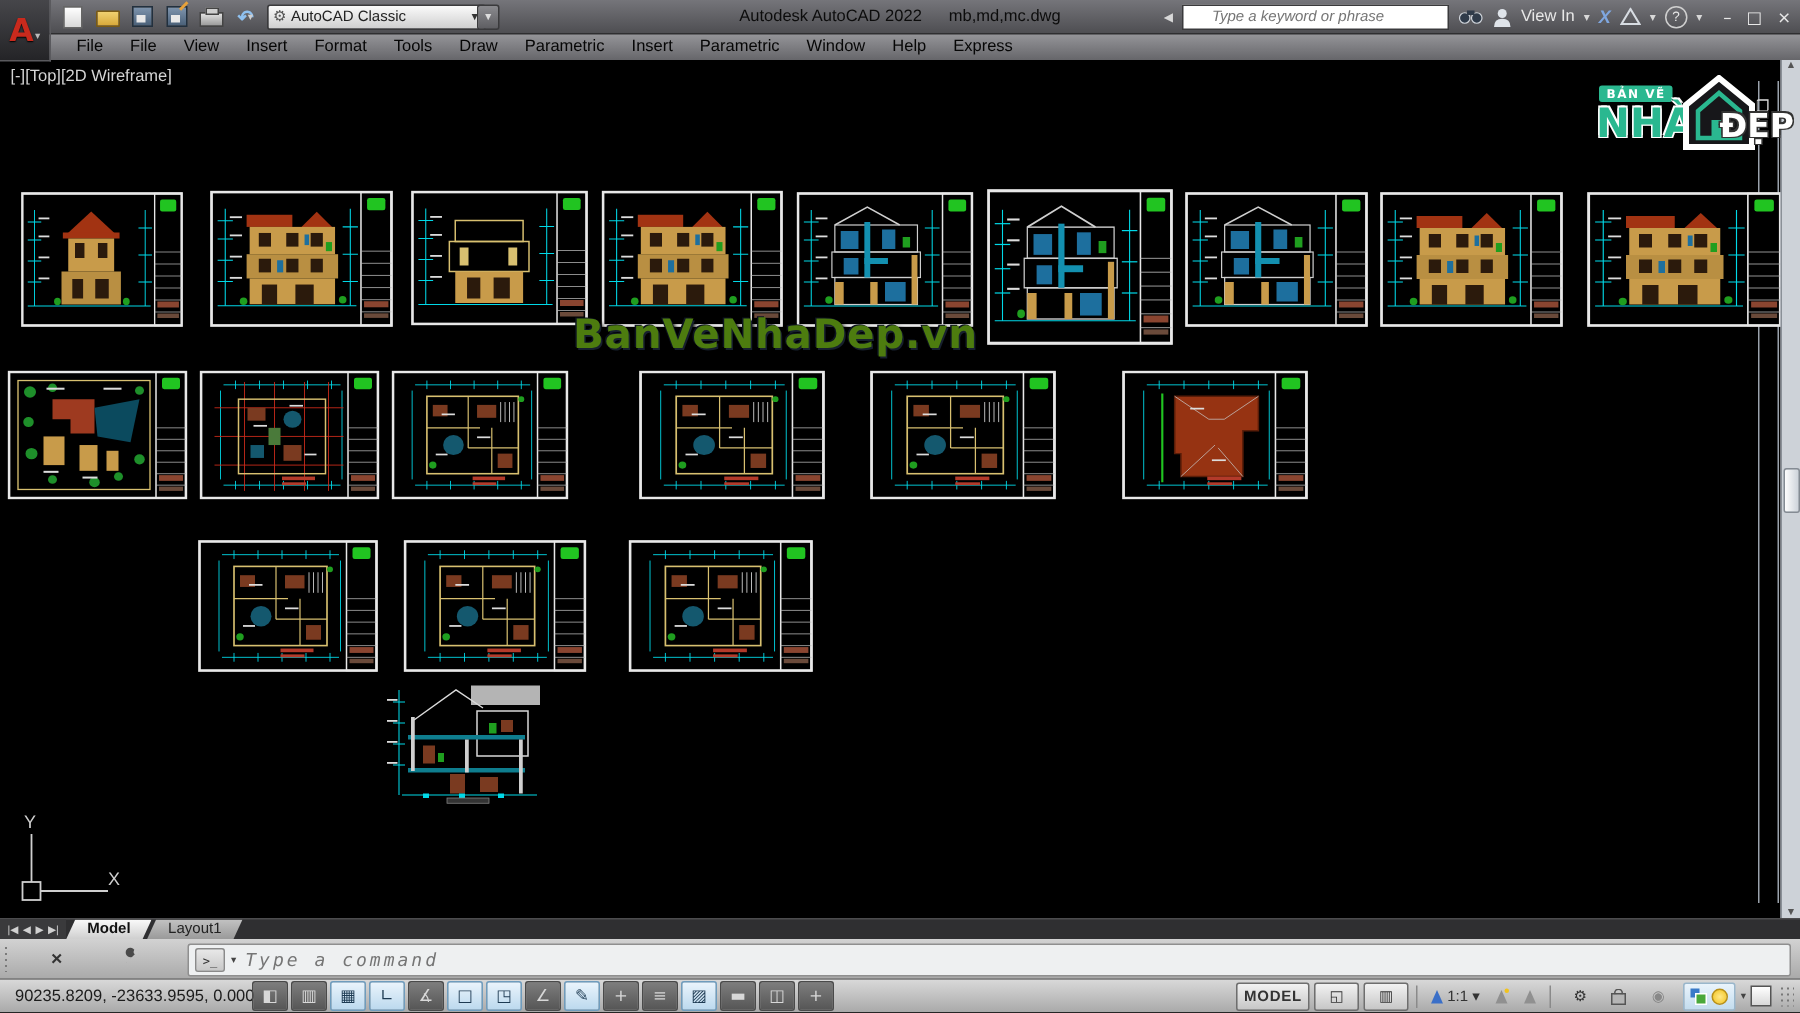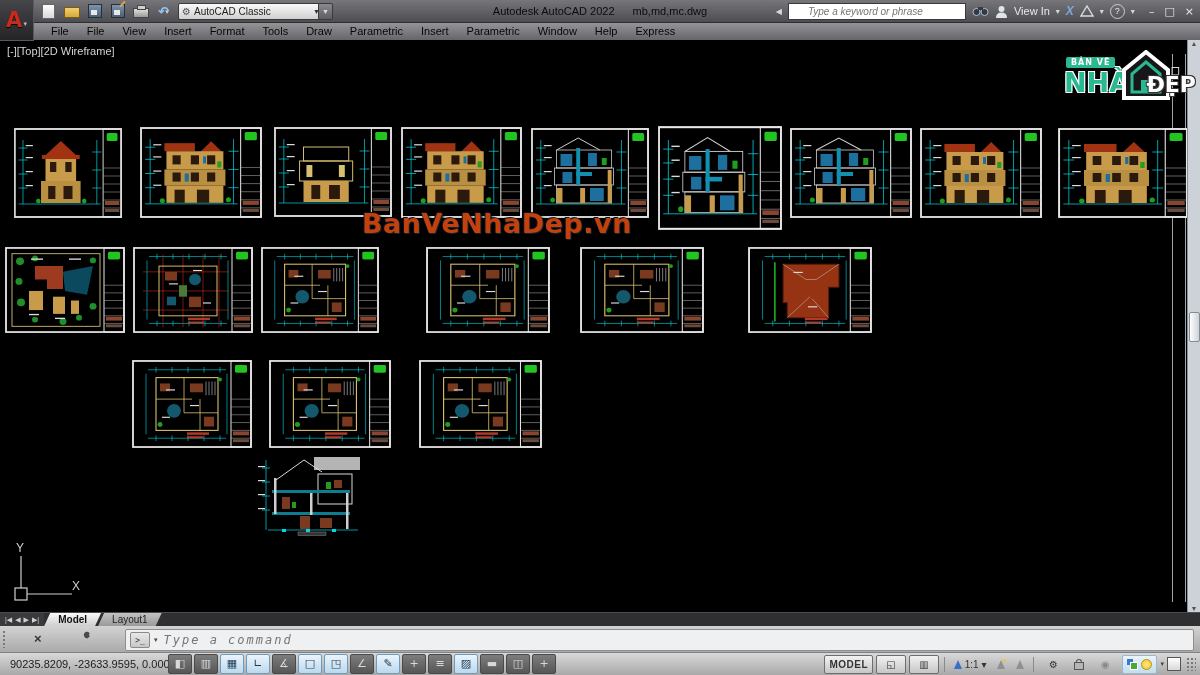--- a/index.html
+++ b/index.html
@@ -50,22 +50,22 @@
   
   .menubar{position:absolute;left:0;top:22px;width:1200px;height:18px;
            background:linear-gradient(#97979b,#66666a);display:flex;align-items:center;
            padding-left:42px;box-sizing:border-box;z-index:19;}
   .menu-item{font-size:11px;color:#060606;padding:0 9px;height:18px;line-height:18px;}
   
   .canvas{position:absolute;left:0;top:40px;width:1200px;height:572px;background:#000;overflow:hidden;}
   .vp-label{position:absolute;left:7px;top:5px;color:#d4d4d4;font-size:11px;z-index:4;}
   .sheet{position:absolute;z-index:2;}
   .sheet svg{display:block;}
-  .watermark{position:absolute;left:362px;top:168px;z-index:3;font-size:27px;font-weight:bold;
-             font-family:"DejaVu Sans",sans-serif;color:#c2410c;letter-spacing:0.5px;
+  .watermark{position:absolute;left:382px;top:168px;z-index:3;font-size:27px;font-weight:bold;
+             font-family:"DejaVu Sans",sans-serif;color:#4d7c0f;letter-spacing:0.5px;
              text-shadow:1px 1px 0 #17202e,-1px -1px 0 #0d1320,2px 2px 3px #000;pointer-events:none;}
   .vline{position:absolute;width:1px;background:#9aa2ac;top:14px;height:548px;z-index:1;}
   .ucs{position:absolute;left:6px;bottom:6px;z-index:3;}
   .vscroll{position:absolute;right:0;top:0;width:12px;height:572px;background:#cdd2d8;border-left:1px solid #8a9097;z-index:5;
            display:flex;flex-direction:column;align-items:center;justify-content:space-between;font-size:7px;color:#555;}
   .vthumb{position:absolute;left:1px;top:272px;width:9px;height:28px;background:linear-gradient(90deg,#fdfdfd,#cdd3da);
           border:1px solid #848b93;border-radius:2px;}
   .dwg-ctrl{position:absolute;right:4px;top:26px;display:flex;gap:8px;z-index:5;color:#d8d8d8;font-size:10px;
             font-family:"DejaVu Sans",sans-serif;}
   

